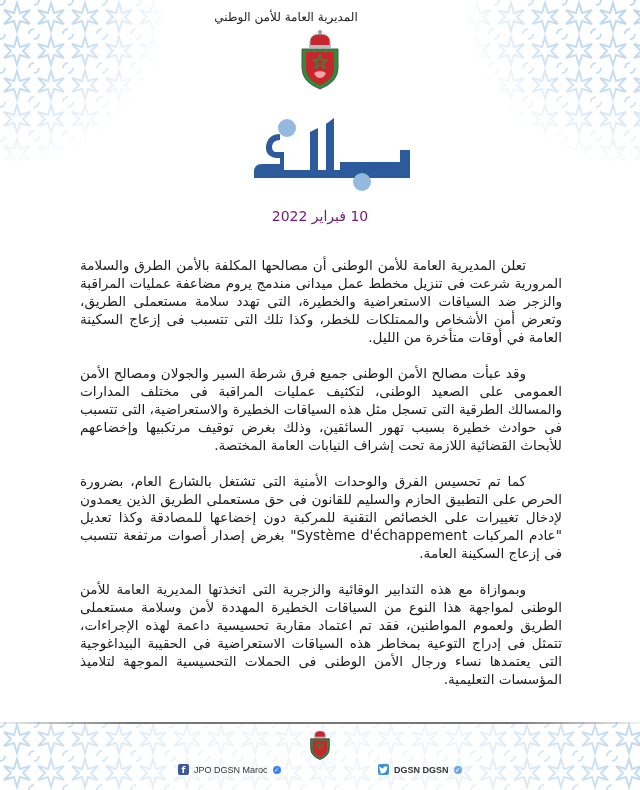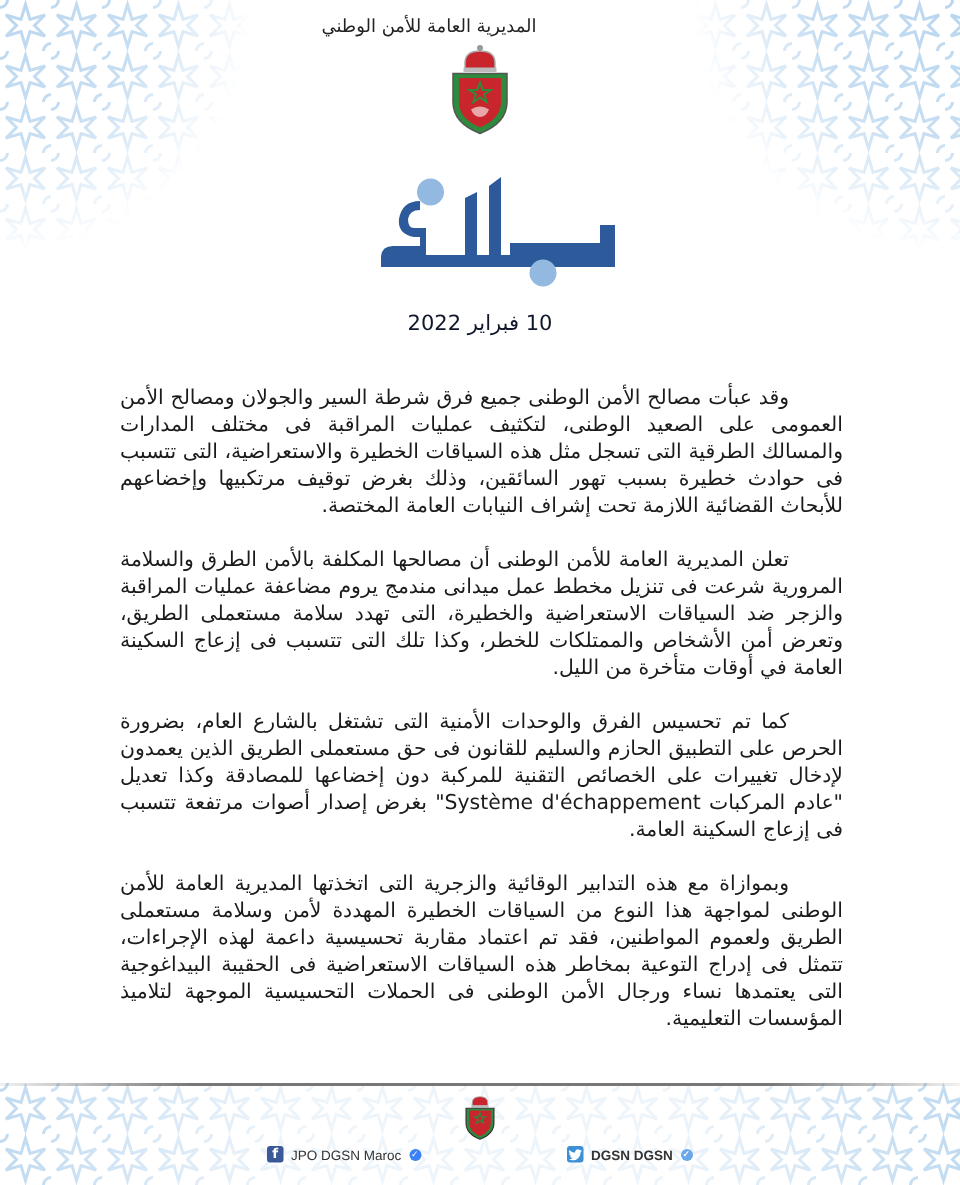--- a/index.html
+++ b/index.html
@@ -20,21 +20,21 @@
     position: absolute; top: 10px; left: 0; width: 572px; text-align: center;
     font-family: "DejaVu Serif", serif; font-size: 12px; color: #222;
     direction: rtl;
   }
   .emblem-top { position: absolute; left: 297px; top: 28px; width: 46px; height: 62px; }
 
   .balagh { position: absolute; left: 240px; top: 112px; width: 180px; height: 80px; }
 
   .date {
     position: absolute; top: 208px; left: 0; width: 640px; text-align: center;
-    font-size: 14px; color: #0f172a; direction: rtl;
+    font-size: 14px; color: #701a75; direction: rtl;
   }
 
   .body-text {
     position: absolute; left: 80px; top: 256px; width: 482px;
     direction: rtl; text-align: justify; text-align-last: right;
     font-size: 13.6px; line-height: 18px; color: #1b1b1b;
   }
   .body-text p { margin: 0 0 18px 0; text-indent: 36px; }
   .body-text p.p3 { margin-top: 0; }
   .latin { direction: ltr; unicode-bidi: embed; }
@@ -125,22 +125,22 @@
   <rect x="160" y="38" width="10" height="28" fill="#2c5a9a"></rect>
   <rect x="100" y="50" width="60" height="8" fill="#2c5a9a"></rect>
 
   <circle cx="47" cy="16" r="9" fill="#93b9e0"></circle>
   <circle cx="122" cy="70" r="9" fill="#93b9e0"></circle>
 </svg>
 
 <div class="date">10 فبراير 2022</div>
 
 <div class="body-text">
+  <p>تعلن المديرية العامة للأمن الوطنى أن مصالحها المكلفة بالأمن الطرق والسلامة المرورية شرعت فى تنزيل مخطط عمل ميدانى مندمج يروم مضاعفة عمليات المراقبة والزجر ضد السياقات الاستعراضية والخطيرة، التى تهدد سلامة مستعملى الطريق، وتعرض أمن الأشخاص والممتلكات للخطر، وكذا تلك التى تتسبب فى إزعاج السكينة العامة في أوقات متأخرة من الليل.</p>
   <p>وقد عبأت مصالح الأمن الوطنى جميع فرق شرطة السير والجولان ومصالح الأمن العمومى على الصعيد الوطنى، لتكثيف عمليات المراقبة فى مختلف المدارات والمسالك الطرقية التى تسجل مثل هذه السياقات الخطيرة والاستعراضية، التى تتسبب فى حوادث خطيرة بسبب تهور السائقين، وذلك بغرض توقيف مرتكبيها وإخضاعهم للأبحاث القضائية اللازمة تحت إشراف النيابات العامة المختصة.</p>
-  <p>تعلن المديرية العامة للأمن الوطنى أن مصالحها المكلفة بالأمن الطرق والسلامة المرورية شرعت فى تنزيل مخطط عمل ميدانى مندمج يروم مضاعفة عمليات المراقبة والزجر ضد السياقات الاستعراضية والخطيرة، التى تهدد سلامة مستعملى الطريق، وتعرض أمن الأشخاص والممتلكات للخطر، وكذا تلك التى تتسبب فى إزعاج السكينة العامة في أوقات متأخرة من الليل.</p>
   <p class="p3"><span>كما تم تحسيس الفرق والوحدات الأمنية التى تشتغل بالشارع العام، بضرورة الحرص على التطبيق الحازم والسليم للقانون فى حق مستعملى الطريق الذين يعمدون لإدخال تغييرات على الخصائص التقنية للمركبة دون إخضاعها للمصادقة وكذا تعديل "عادم المركبات </span><span class="latin">Système d'échappement</span><span>" بغرض إصدار أصوات مرتفعة تتسبب فى إزعاج السكينة العامة.</span></p>
   <p>وبموازاة مع هذه التدابير الوقائية والزجرية التى اتخذتها المديرية العامة للأمن الوطنى لمواجهة هذا النوع من السياقات الخطيرة المهددة لأمن وسلامة مستعملى الطريق ولعموم المواطنين، فقد تم اعتماد مقاربة تحسيسية داعمة لهذه الإجراءات، تتمثل فى إدراج التوعية بمخاطر هذه السياقات الاستعراضية فى الحقيبة البيداغوجية التى يعتمدها نساء ورجال الأمن الوطنى فى الحملات التحسيسية الموجهة لتلاميذ المؤسسات التعليمية.</p>
 </div>
 
 <svg class="footer-pattern" viewBox="0 0 640 68" preserveAspectRatio="none">
   <defs>
     <linearGradient id="fadeFooter" x1="0" x2="1" y1="0" y2="0">
       <stop offset="0" stop-color="#fff" stop-opacity="0.9"></stop>
       <stop offset="0.3" stop-color="#fff" stop-opacity="0.25"></stop>
       <stop offset="0.7" stop-color="#fff" stop-opacity="0.25"></stop>

